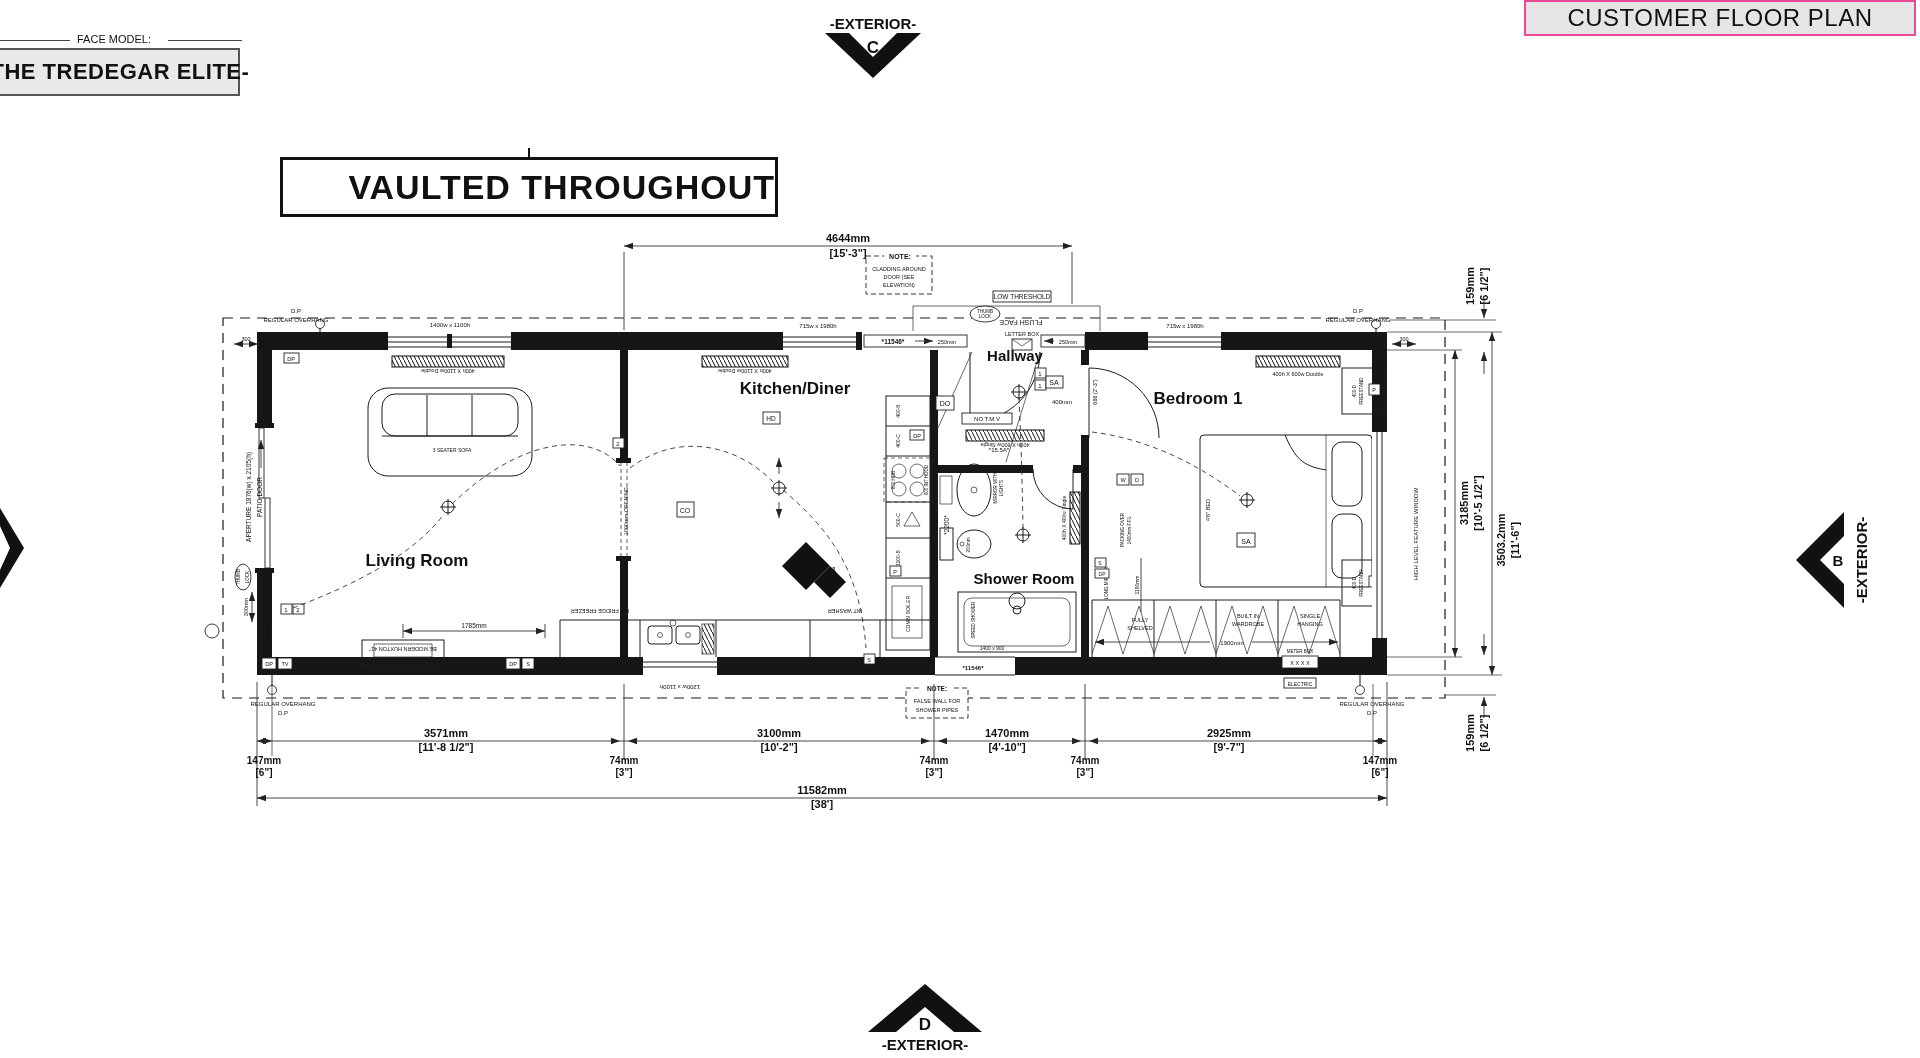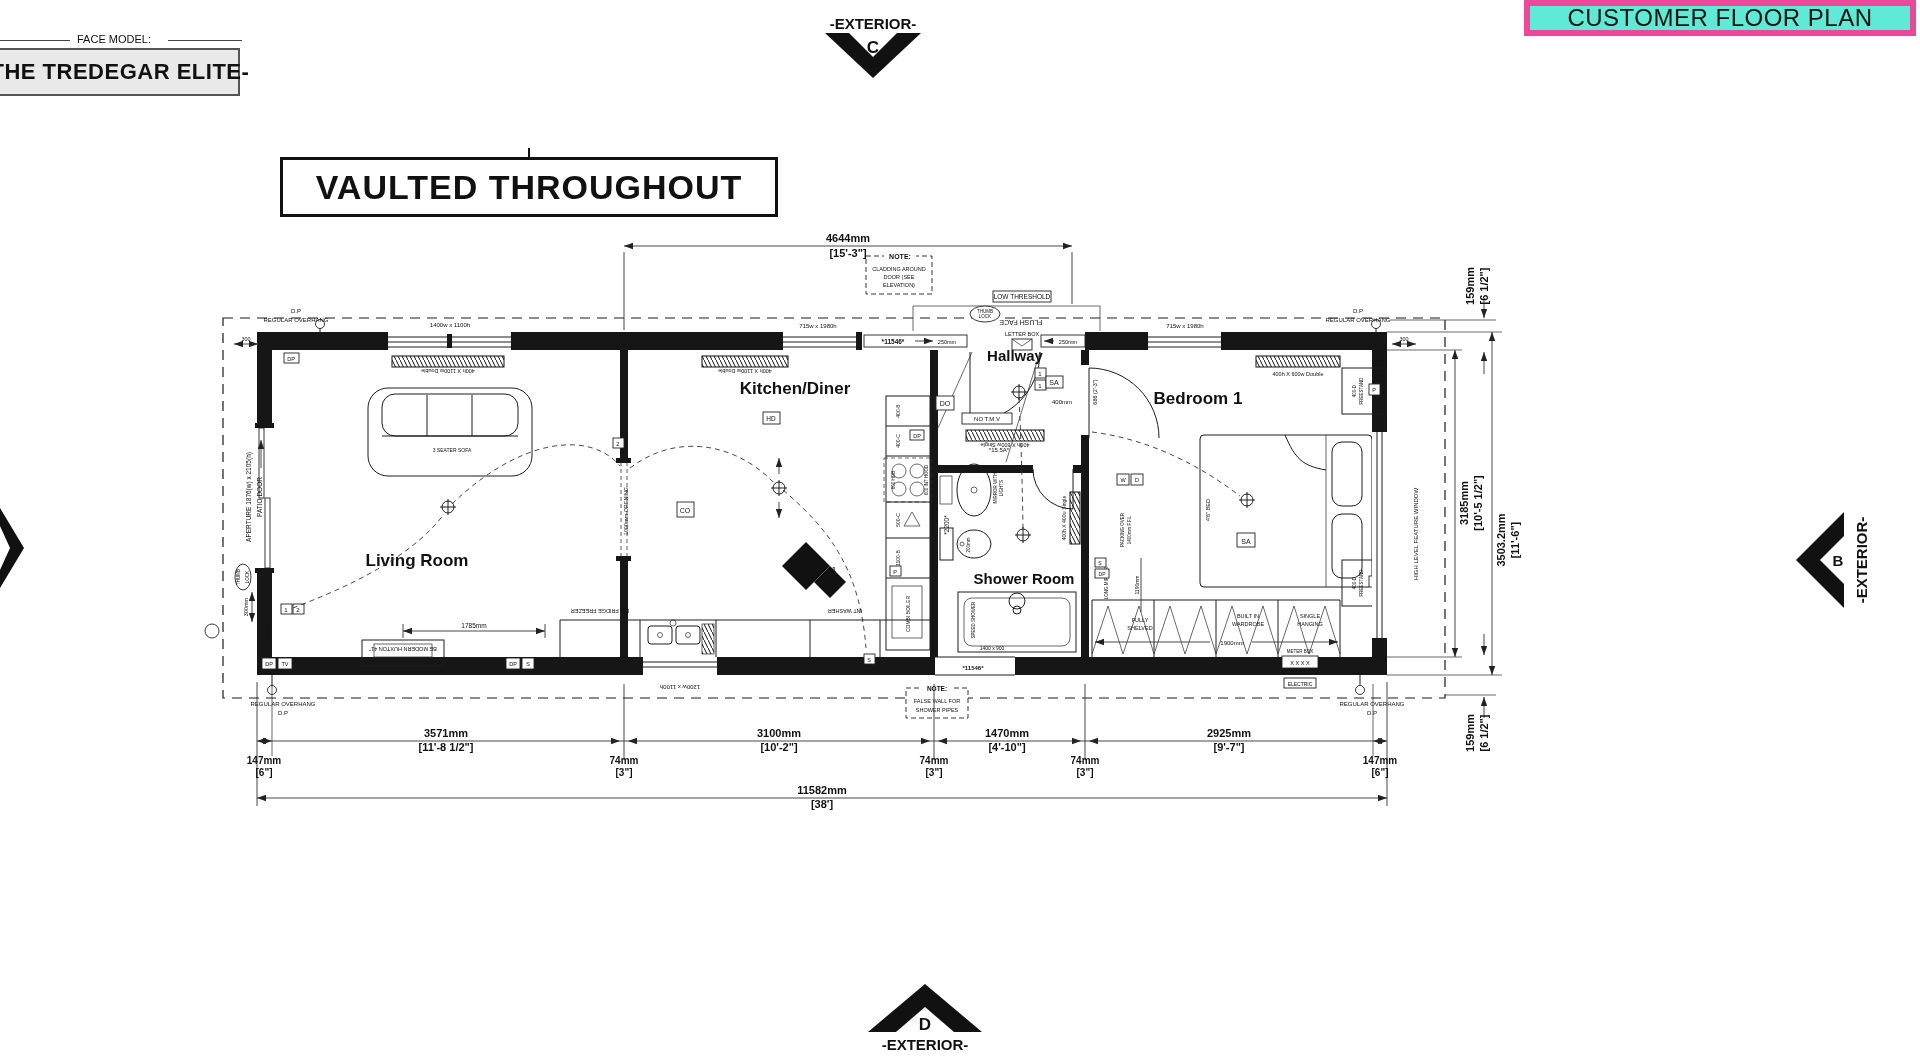--- a/index.html
+++ b/index.html
@@ -4,25 +4,25 @@
 <style>
   html,body{margin:0;padding:0;background:#ffffff;}
   .page{position:relative;width:1920px;height:1058px;background:#fff;overflow:hidden;
         font-family:"Liberation Sans",sans-serif;color:#111;}
   
   .hm-wrap{position:absolute;left:-8px;top:48px;width:248px;height:48px;background:#e9e9e9;
            border:2px solid #555;box-sizing:border-box;display:flex;align-items:center;justify-content:center;}
   .hm-value{font-size:22px;font-weight:600;letter-spacing:.5px;white-space:nowrap;}
   .hm-label{position:absolute;left:72px;top:33px;font-size:11px;background:#fff;padding:0 5px;z-index:2;}
   .hm-line{position:absolute;top:40px;height:0;border-top:1.5px solid #444;}
-  .title-box{position:absolute;left:1524px;top:0;width:392px;height:36px;background:#5eead4;
-             border:6px solid #ec4899;box-sizing:border-box;display:flex;align-items:center;justify-content:center;}
+  .title-box{position:absolute;left:1524px;top:0;width:392px;height:36px;background:#e5e5e5;
+             border:2px solid #ec4899;box-sizing:border-box;display:flex;align-items:center;justify-content:center;}
   .title-box span{font-size:24px;letter-spacing:.5px;}
   .vault-box{position:absolute;left:280px;top:157px;width:498px;height:60px;border:3px solid #111;
-             box-sizing:border-box;display:flex;align-items:center;justify-content:center;background:#fff;}
+             box-sizing:border-box;display:flex;align-items:center;justify-content:flex-end;background:#fff;}
   .vault-box span{font-size:34px;font-weight:bold;letter-spacing:1px;}
   .vault-tick{position:absolute;left:528px;top:148px;width:2px;height:9px;background:#111;}
   
   svg text{fill:#111;font-family:"Liberation Sans",sans-serif;text-anchor:middle;}
   .t45{font-size:4.5px}.t5{font-size:5px}.t55{font-size:5.5px}.t6{font-size:6px}.t65{font-size:6.5px}
   .t7{font-size:7px}.t8{font-size:8px}.t10{font-size:10px}.t11{font-size:11px}
   .t15{font-size:15px}.t17{font-size:17px}
   .b{font-weight:bold}
   .w{fill:#161616;stroke:none}
   .ln{stroke:#1c1c1c;stroke-width:1;fill:none}

